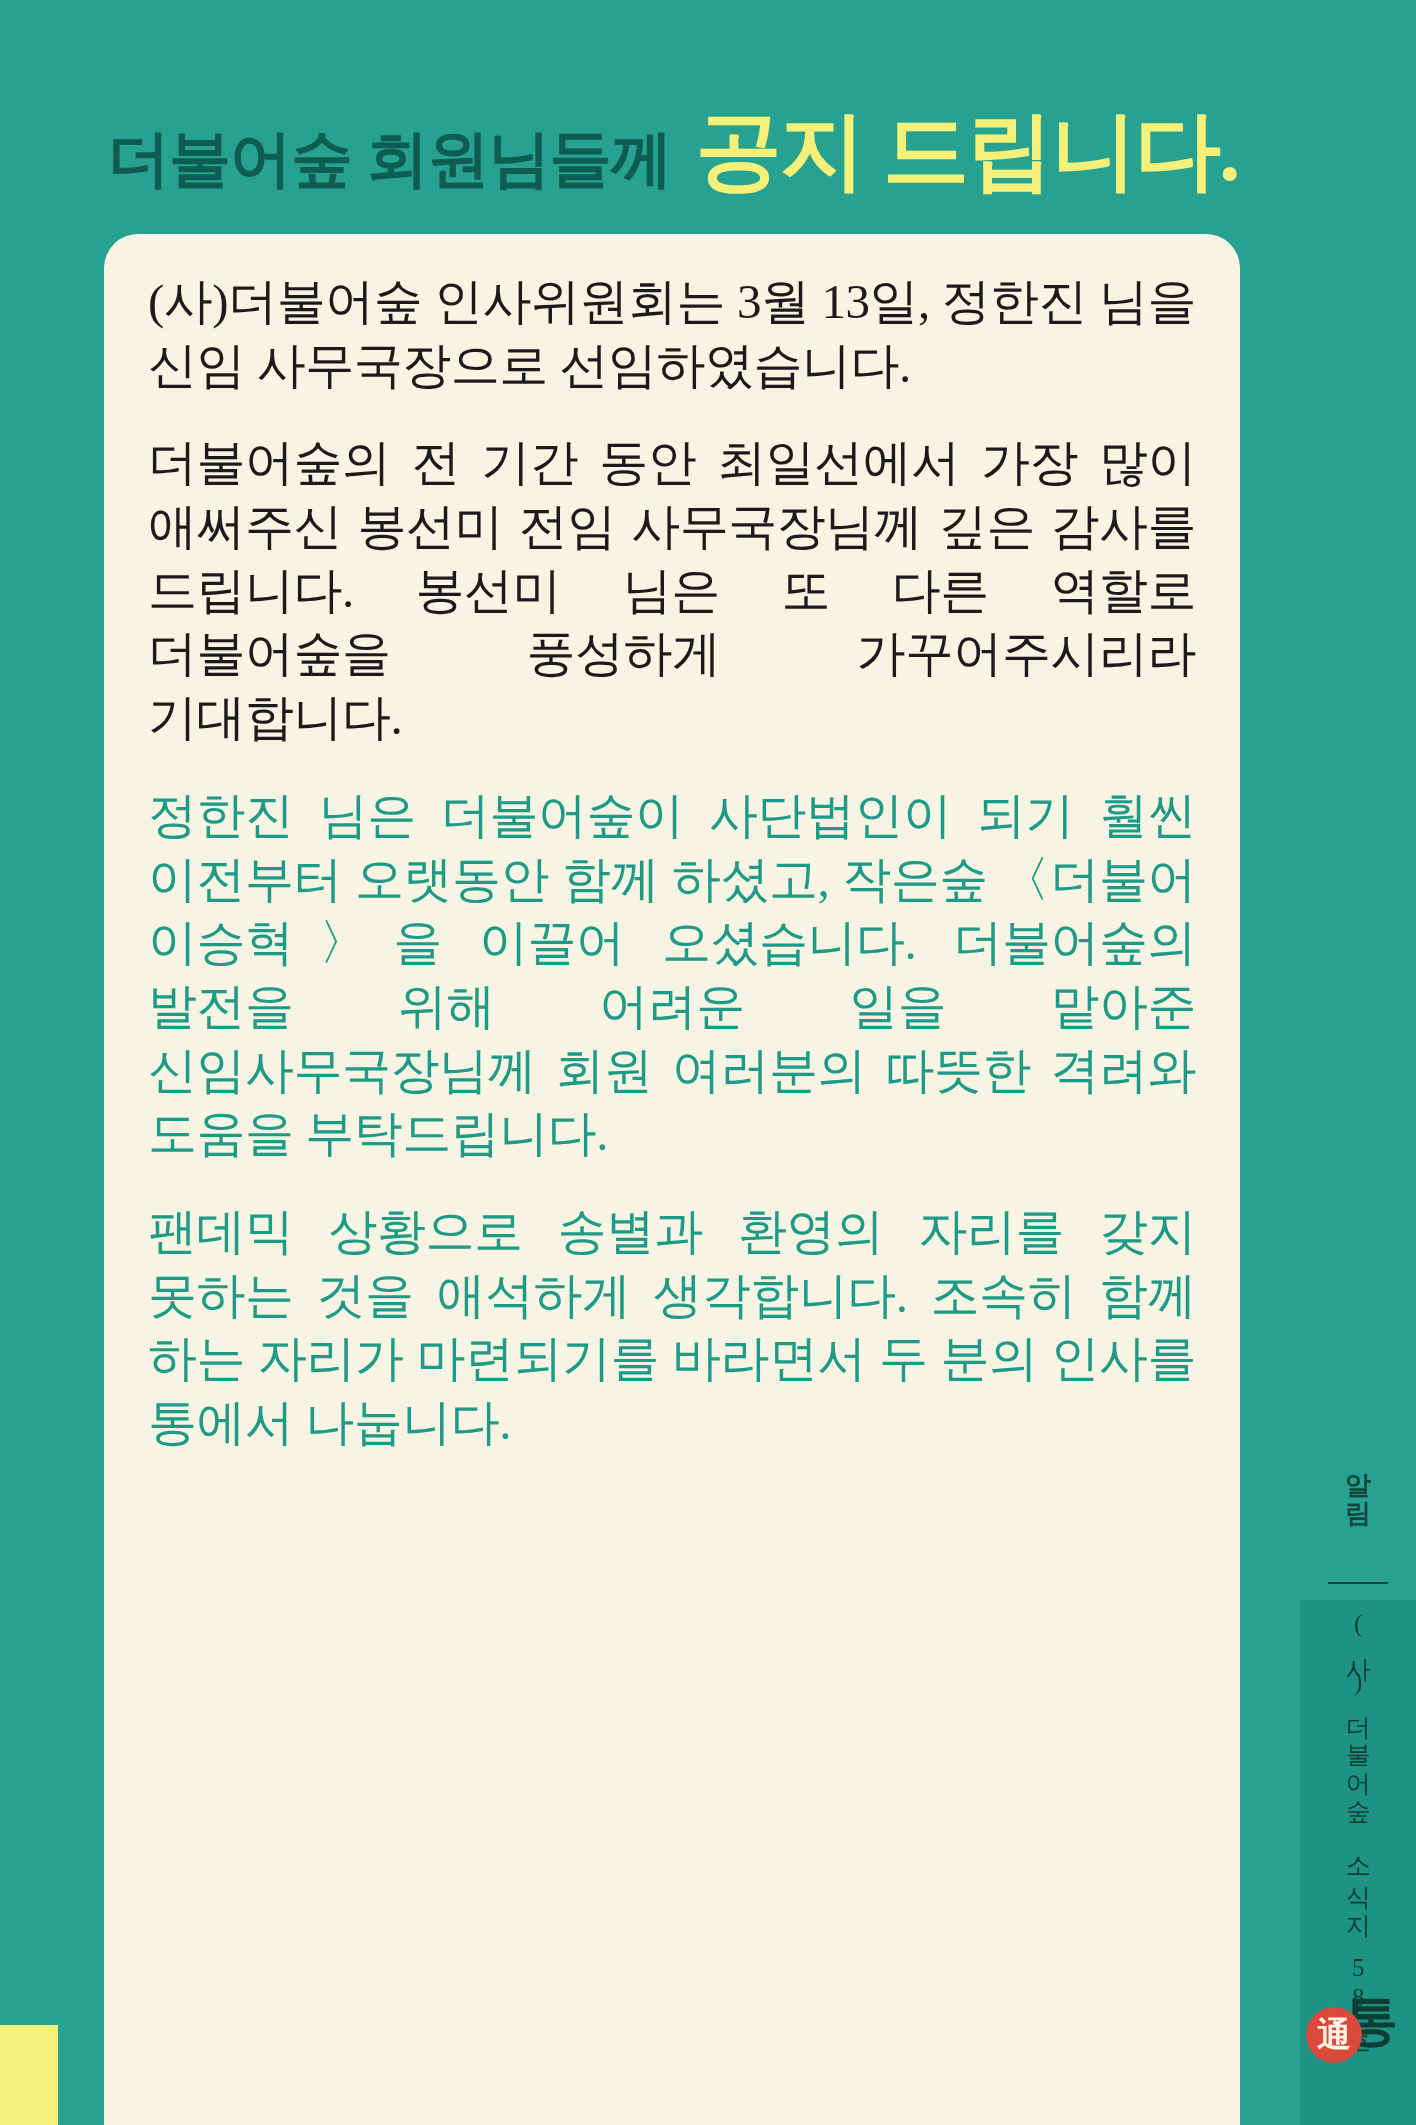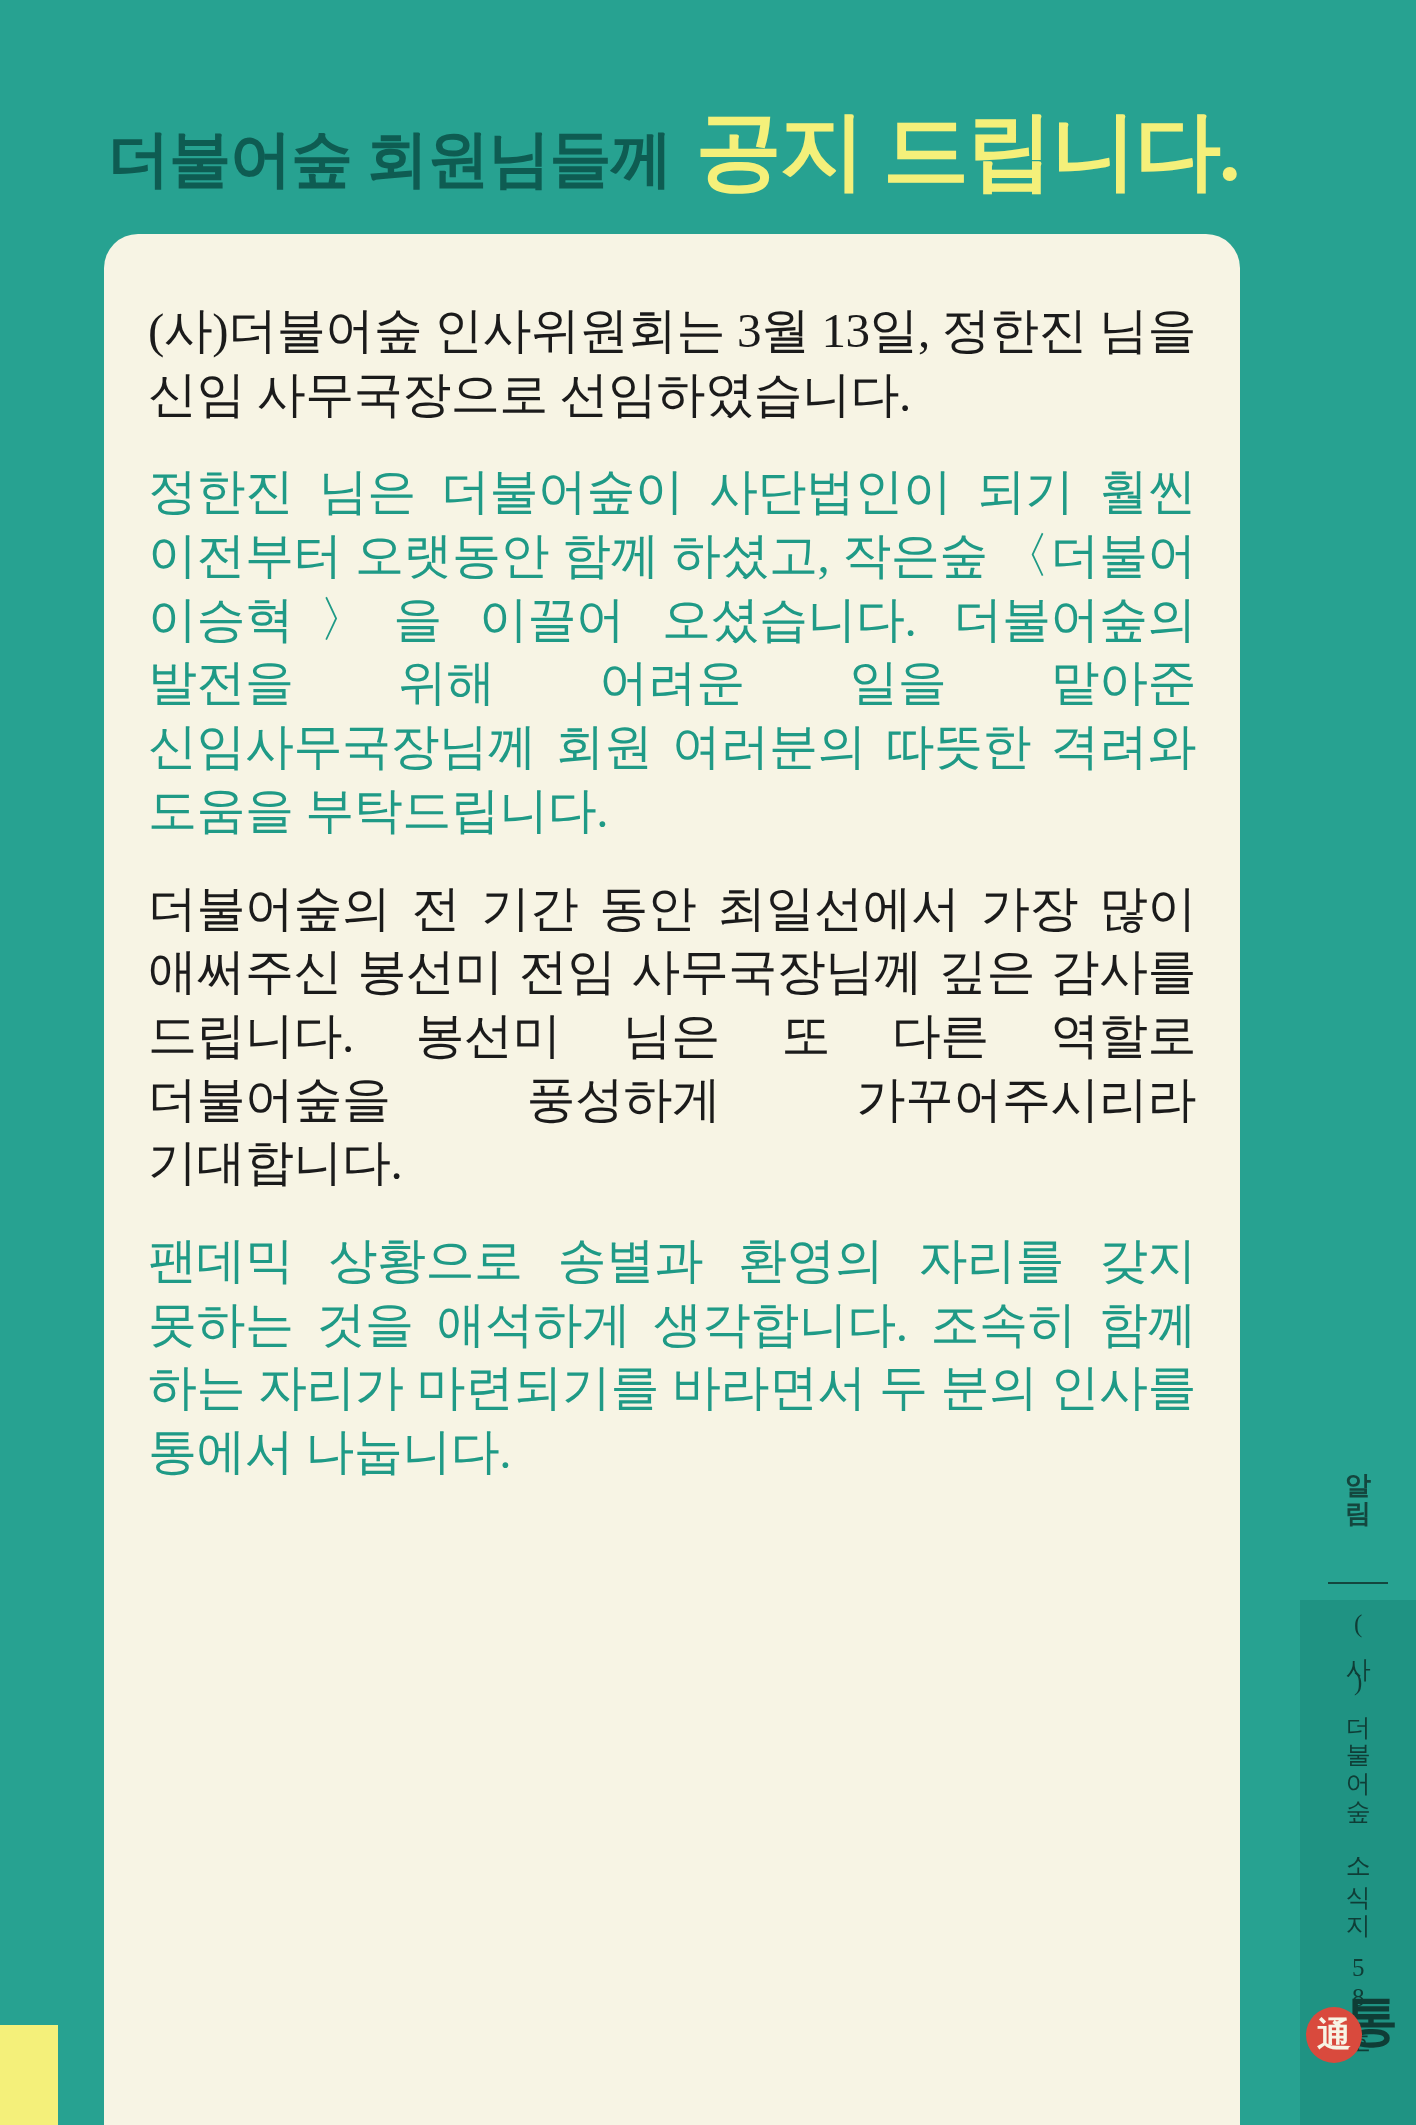--- a/index.html
+++ b/index.html
@@ -98,21 +98,21 @@
   .para {
     font-family: "Liberation Serif", serif;
     font-size: 49px;
     line-height: 1.30;
     letter-spacing: -0.5px;
     margin: 0 0 34px 0;
     text-align: justify;
     text-justify: inter-character;
     word-break: keep-all;
   }
-  .para.dark { color: #1b1b1b; margin-top: 29px; }
+  .para.dark { color: #1b1b1b; }
   .para.teal { color: #1f9a86; }
 
   
   .vlabel {
     position: absolute;
     right: 0;
     width: 116px;
     text-align: center;
     font-family: "Liberation Serif", serif;
     color: #123f38;
@@ -189,22 +189,22 @@
   <div class="right-sidebar"></div>
   <div class="right-sidebar-lower"></div>
   <div class="bottom-left-yellow"></div>
 
   <div class="headline">
     <span class="hl-dark">더불어숲 회원님들께</span><span class="hl-yellow">공지 드립니다.</span>
   </div>
 
   <div class="card">
     <p class="para dark">(사)더불어숲 인사위원회는 3월 13일, 정한진 님을 신임 사무국장으로 선임하였습니다.</p>
+    <p class="para dark">더불어숲의 전 기간 동안 최일선에서 가장 많이 애써주신 봉선미 전임 사무국장님께 깊은 감사를 드립니다. 봉선미 님은 또 다른 역할로 더불어숲을 풍성하게 가꾸어주시리라 기대합니다.</p>
     <p class="para teal">정한진 님은 더불어숲이 사단법인이 되기 훨씬 이전부터 오랫동안 함께 하셨고, 작은숲 〈더불어 이승혁〉을 이끌어 오셨습니다. 더불어숲의 발전을 위해 어려운 일을 맡아준 신임사무국장님께 회원 여러분의 따뜻한 격려와 도움을 부탁드립니다.</p>
-    <p class="para dark">더불어숲의 전 기간 동안 최일선에서 가장 많이 애써주신 봉선미 전임 사무국장님께 깊은 감사를 드립니다. 봉선미 님은 또 다른 역할로 더불어숲을 풍성하게 가꾸어주시리라 기대합니다.</p>
     <p class="para teal">팬데믹 상황으로 송별과 환영의 자리를 갖지 못하는 것을 애석하게 생각합니다. 조속히 함께 하는 자리가 마련되기를 바라면서 두 분의 인사를 통에서 나눕니다.</p>
   </div>
 
   <div class="vlabel label-notice">
     <span class="vtext">알림</span>
   </div>
 
   <div class="divider-line"></div>
 
   <div class="vlabel label-mast">

